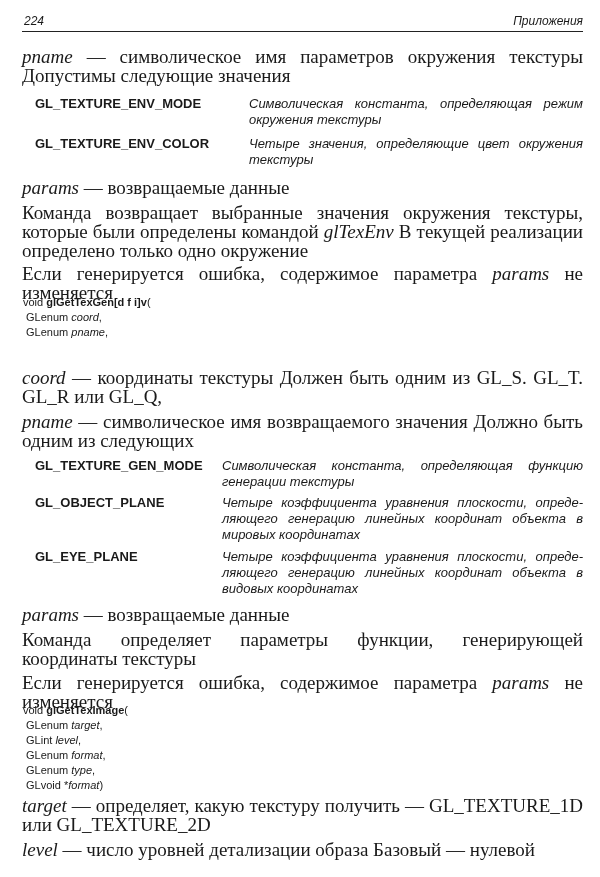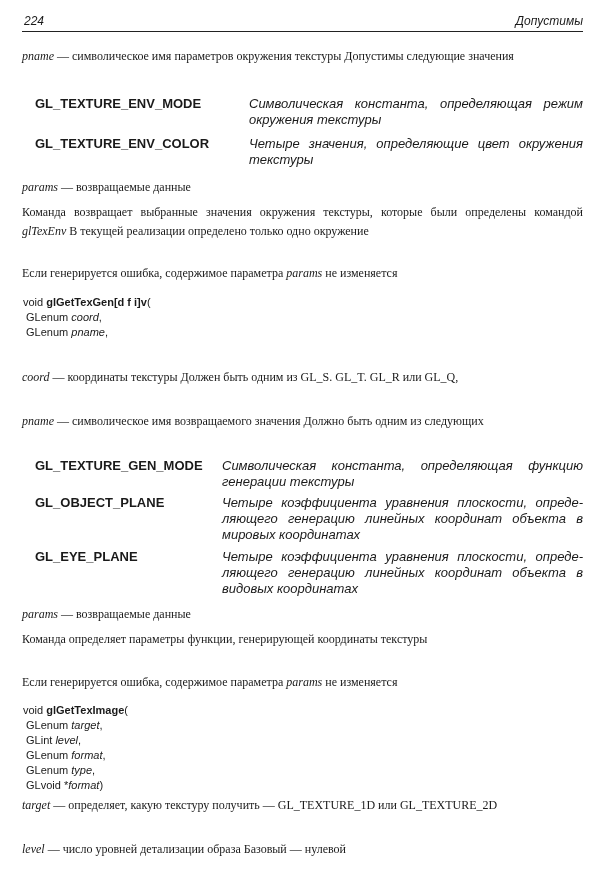--- a/index.html
+++ b/index.html
@@ -1,40 +1,40 @@
 <!DOCTYPE html>
 <html><head>
 <meta charset="utf-8">
 <style>
   html, body { margin: 0; padding: 0; background: #ffffff; }
   body { width: 600px; height: 877px; overflow: hidden; position: relative; color: #1a1a1a; }
   .page { position: absolute; left: 22px; top: 0; width: 561px; }
   .header { position: absolute; left: 0; top: 13px; width: 561px; height: 18px; border-bottom: 1.5px solid #222; font-family: "Liberation Sans", sans-serif; font-style: italic; font-size: 12px; }
   .header .num { position: absolute; left: 2px; top: 1px; }
   .header .sect { position: absolute; right: 0; top: 1px; }
-  .serif { font-family: "Liberation Serif", serif; font-size: 12px; line-height: 19px; text-align: justify; }
+  .serif { font-family: "Liberation Serif", serif; font-size: 19px; line-height: 19px; text-align: justify; }
   .p { position: absolute; left: 0; width: 561px; margin: 0; }
   .p i { font-style: italic; }
   .tbl { position: absolute; left: 0; width: 561px; font-family: "Liberation Sans", sans-serif; font-size: 13px; line-height: 16px; }
   .row { position: relative; }
   .row .term { position: absolute; left: 13px; top: 0; font-weight: bold; font-size: 13px; }
   .row .desc { text-align: justify; font-style: italic; }
   .code { position: absolute; left: 1px; font-family: "Liberation Sans", sans-serif; font-size: 11px; line-height: 15px; }
   .code .ln { white-space: pre; }
   .code b { font-weight: bold; }
   .code i { font-style: italic; }
 </style>
 </head>
 <body>
 
 <div class="page">
 
   <div class="header">
     <span class="num">224</span>
-    <span class="sect">Допустимы</span>
+    <span class="sect">Приложения</span>
   </div>
 
   <p class="p serif" style="top:47px;">
     <i>pname</i><span> — символическое имя параметров окружения текстуры  Допустимы следующие значения</span>
   </p>
 
   <div class="tbl" style="top:96px;">
     <div class="row" style="height:40px;">
       <span class="term">GL_TEXTURE_ENV_MODE</span>
       <div class="desc" style="margin-left:227px;">Символическая константа, определяющая режим окружения текстуры</div>

